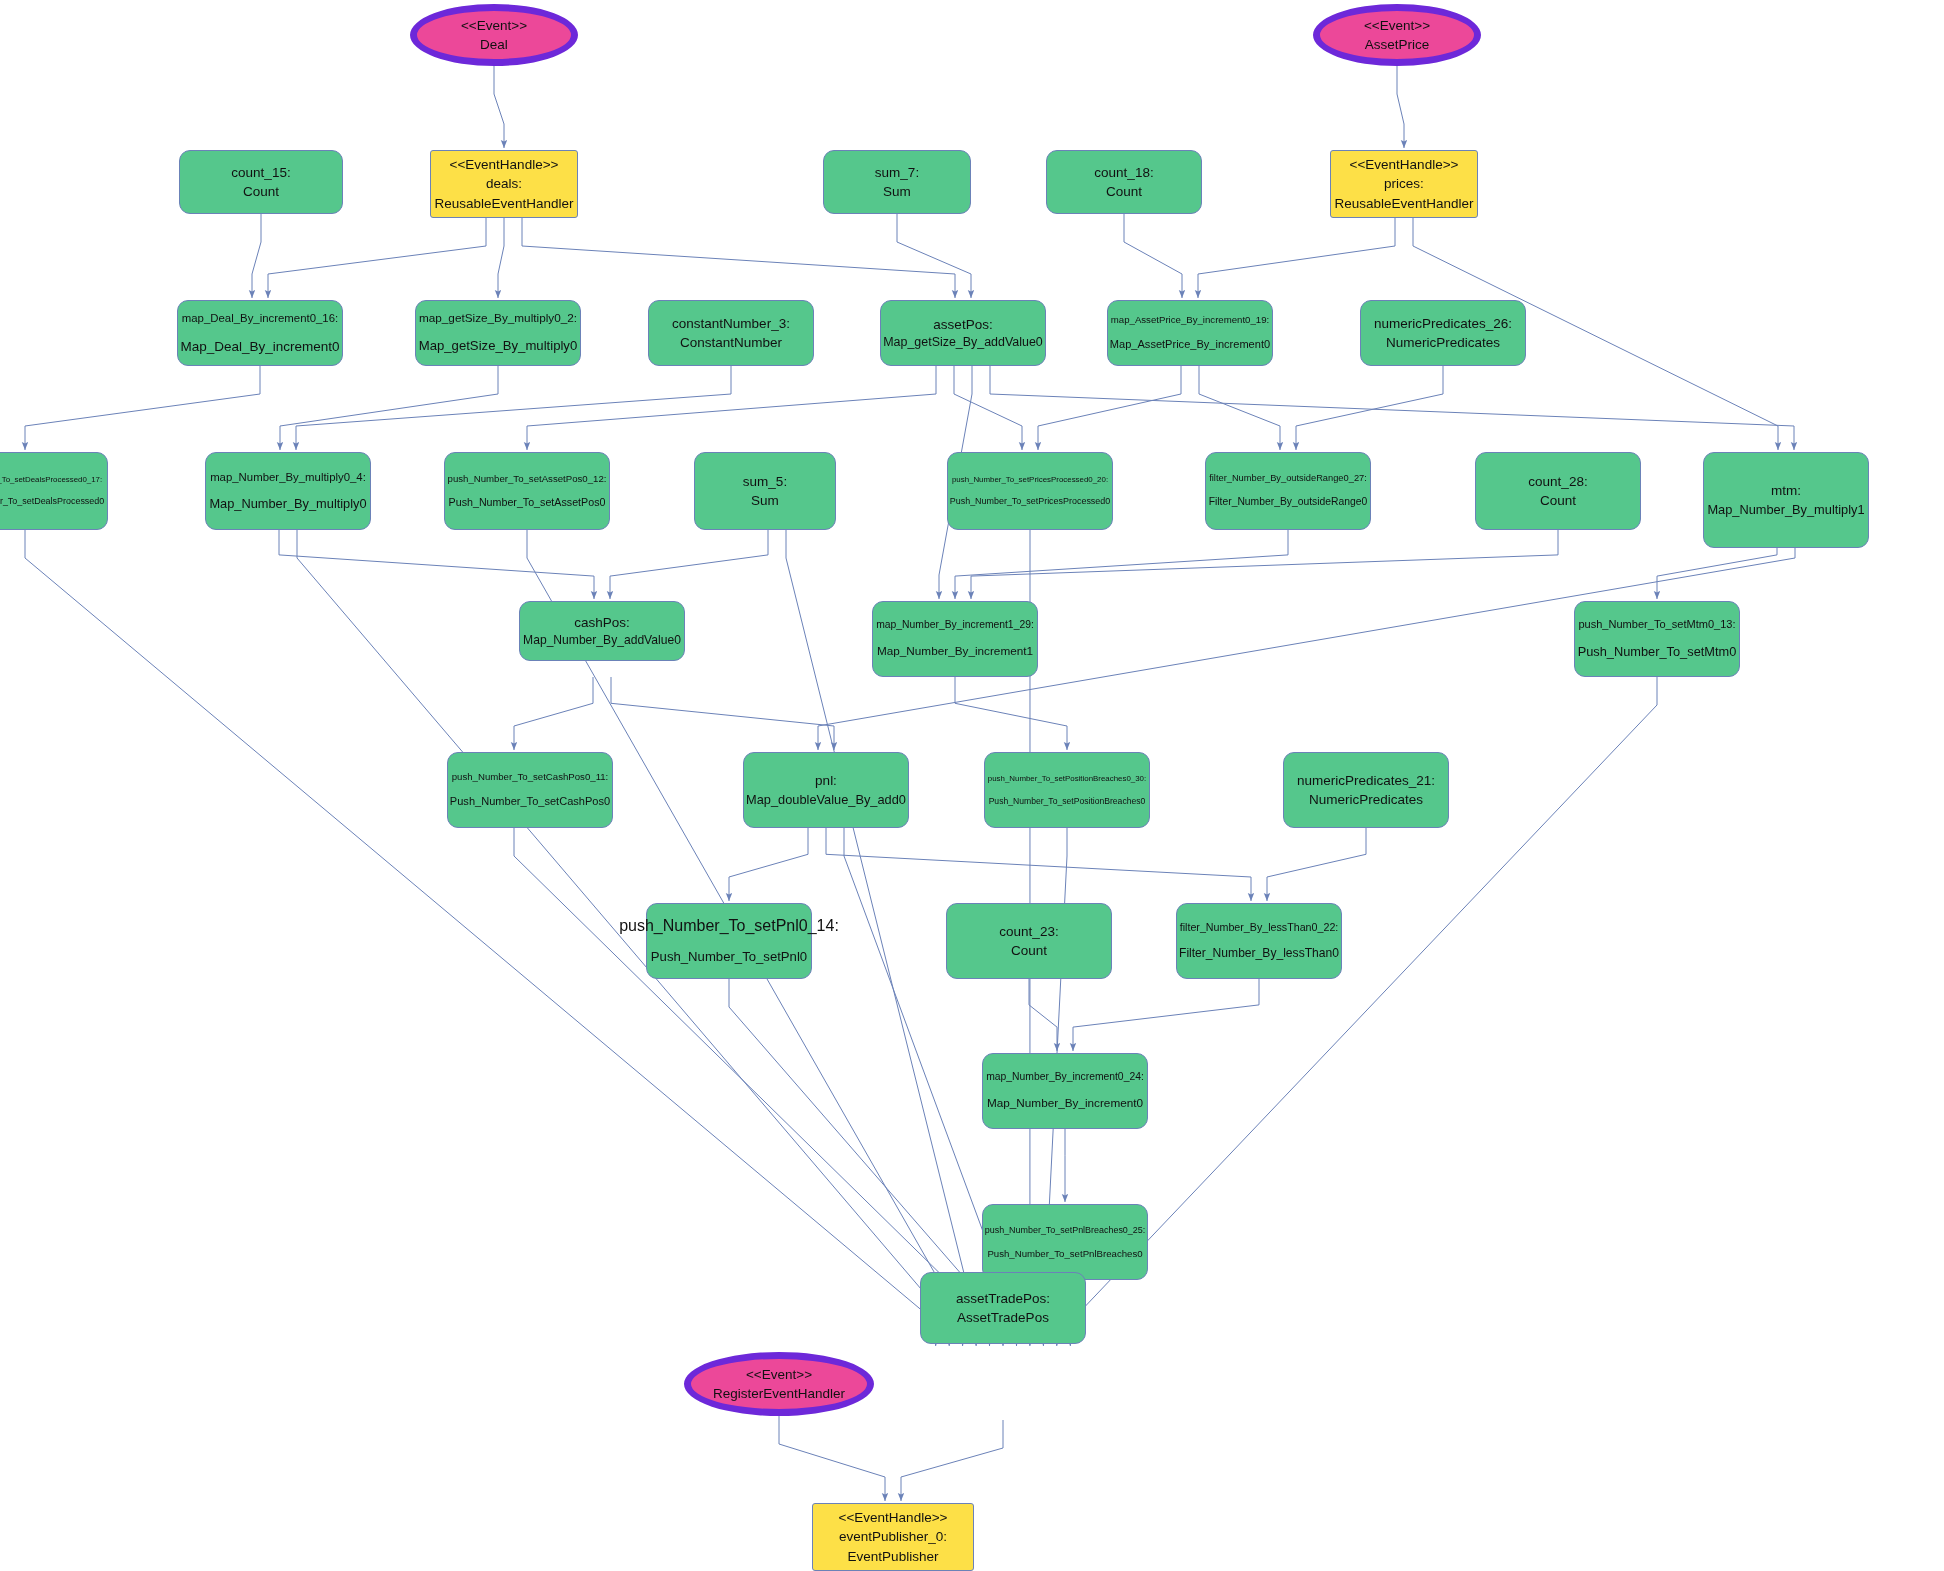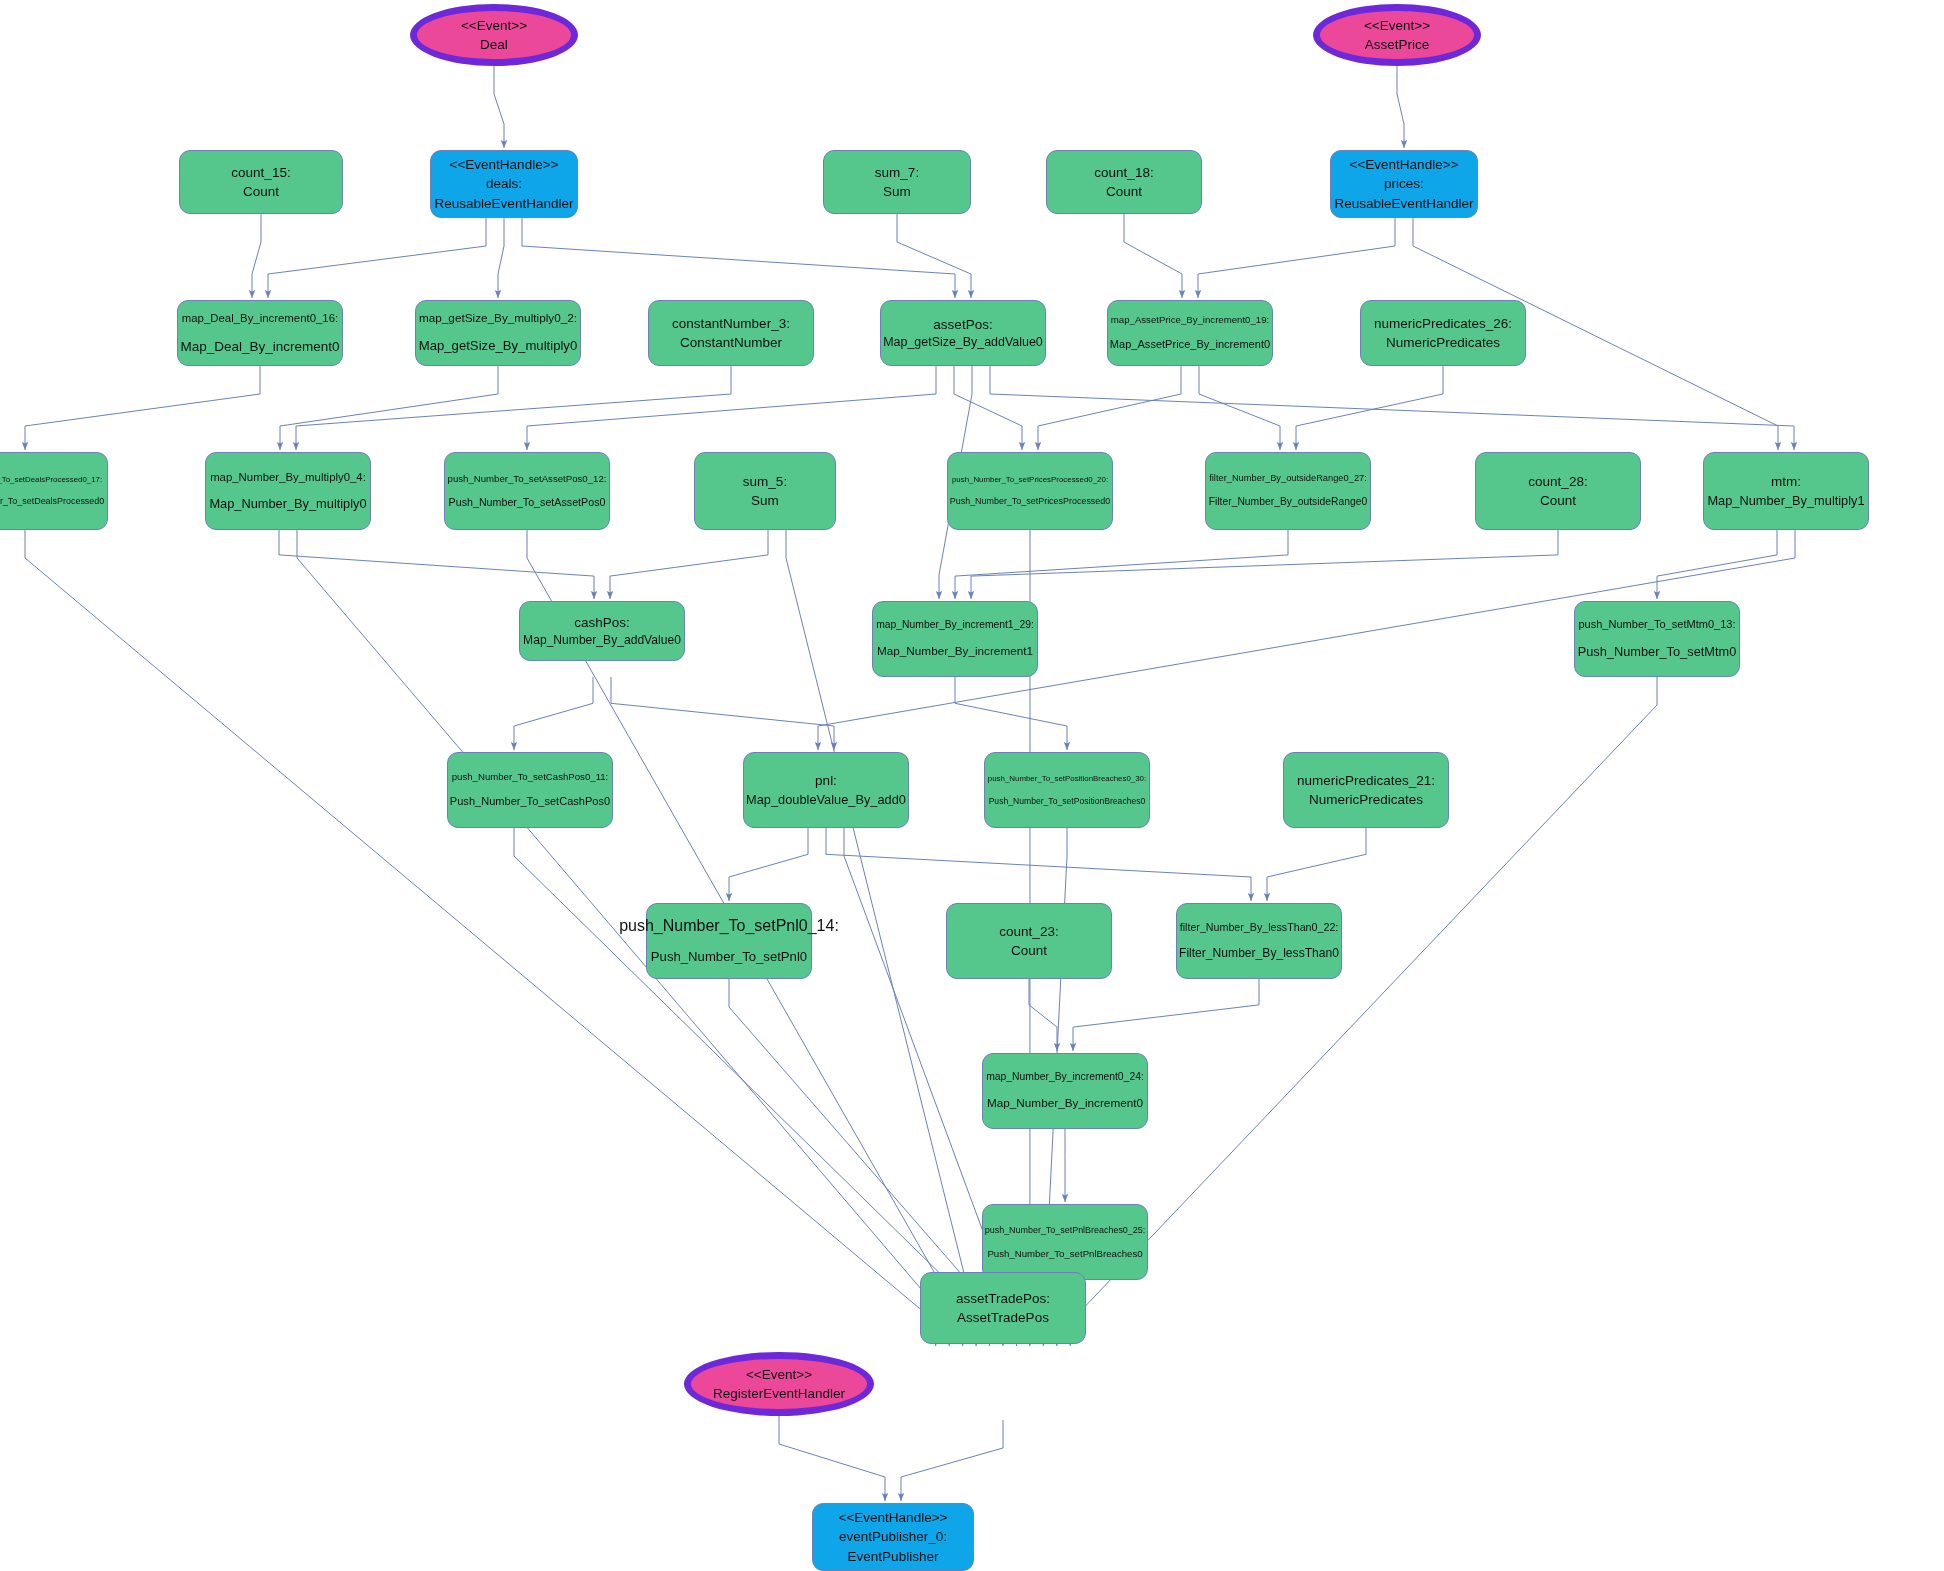--- a/index.html
+++ b/index.html
@@ -38,23 +38,23 @@
     color: #111111;
     font-size: 13.5px;
     white-space: nowrap;
   }
   .node.proc {
     background: #55c78c;
     border: 1px solid #6b82b8;
     border-radius: 11px;
   }
   .node.handle {
-    background: #0ea5e9;
+    background: #fde047;
     border: 1px solid #6b82b8;
-    border-radius: 11px;
+    border-radius: 3px;
   }
   .node.event {
     background: #ec4899;
     border: 7px solid #6d28d9;
     border-radius: 50%;
   }
   .node .l1, .node .l2 {
     display: block;
   }
   .node.proc .l1 { margin-bottom: 10px; }
@@ -207,21 +207,21 @@
         <span class="l2" style="font-size: 8.95px;">Push_Number_To_setPricesProcessed0</span>
       </div>
       <div class="node proc" style="left: 1205px; top: 452px; width: 166px; height: 78px;">
         <span class="l1" style="font-size: 9.3px;">filter_Number_By_outsideRange0_27:</span>
         <span class="l2" style="font-size: 10.35px;">Filter_Number_By_outsideRange0</span>
       </div>
       <div class="node proc compact" style="left: 1475px; top: 452px; width: 166px; height: 78px;">
         <span class="l1">count_28:</span>
         <span class="l2">Count</span>
       </div>
-      <div class="node proc compact" style="left: 1703px; top: 452px; width: 166px; height: 78px;">
+      <div class="node proc compact" style="left: 1703px; top: 452px; width: 166px; height: 96px;">
         <span class="l1">mtm:</span>
         <span class="l2" style="font-size: 12.8px;">Map_Number_By_multiply1</span>
       </div>
       <div class="node proc compact" style="left: 519px; top: 601px; width: 166px; height: 60px;">
         <span class="l1">cashPos:</span>
         <span class="l2" style="font-size: 12.1px;">Map_Number_By_addValue0</span>
       </div>
       <div class="node proc" style="left: 872px; top: 601px; width: 166px; height: 76px;">
         <span class="l1" style="font-size: 10.35px;">map_Number_By_increment1_29:</span>
         <span class="l2" style="font-size: 11.75px;">Map_Number_By_increment1</span>

